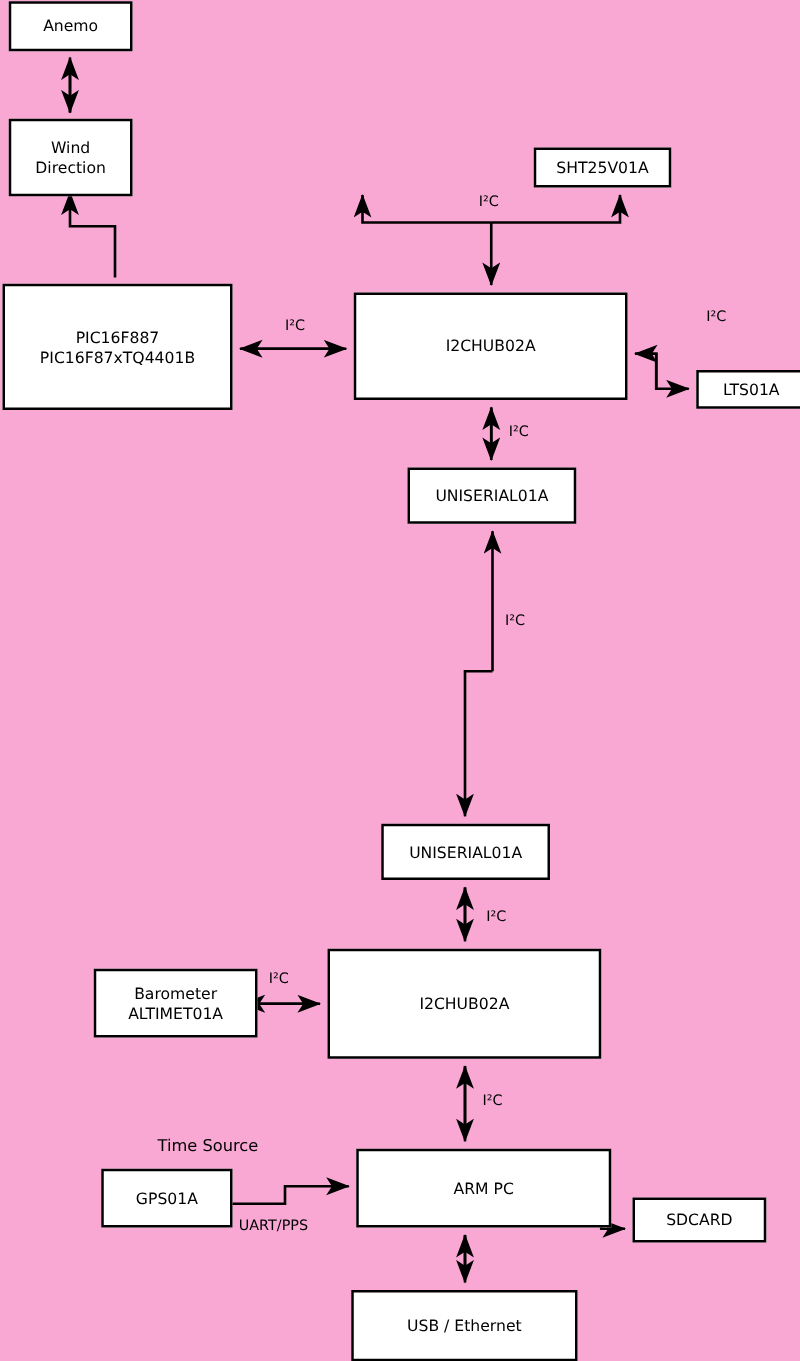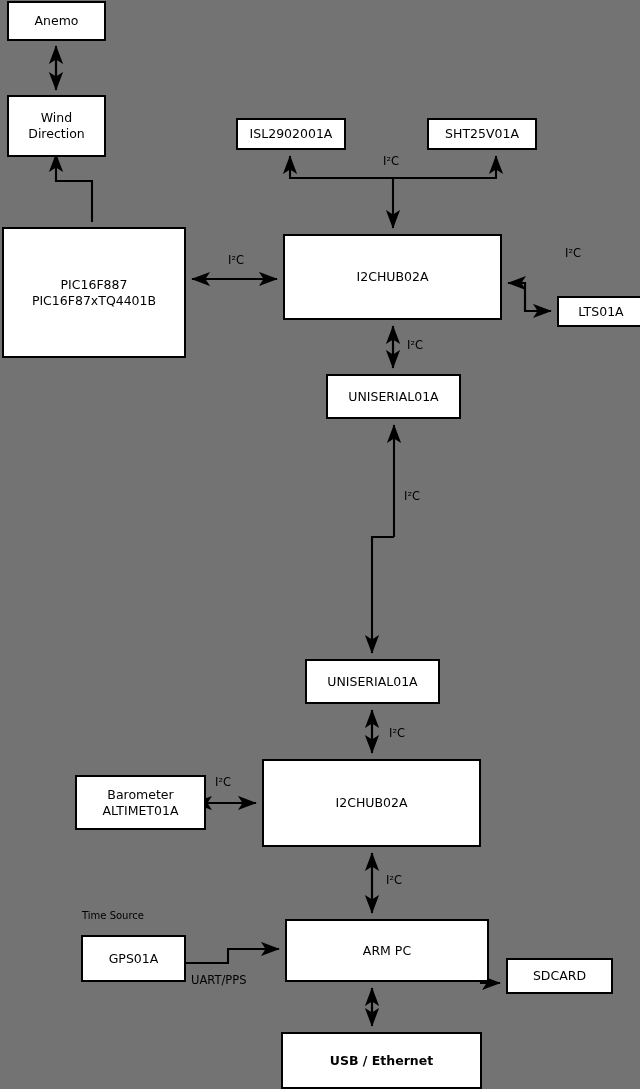--- a/index.html
+++ b/index.html
@@ -1,25 +1,25 @@
 <!DOCTYPE html>
 <html><head>
 <meta charset="utf-8">
 <title>Block Diagram</title>
 <style>
   html,body{margin:0;padding:0;background:#ffffff;}
   body{font-family:"DejaVu Sans","Liberation Sans",sans-serif;}
-  #diagram-root{position:relative;width:640px;height:1089px;background:#737373;overflow:hidden;}
+  #diagram-root{position:relative;width:640px;height:1089px;background:#f9a8d4;overflow:hidden;}
   svg#wires{position:absolute;left:0;top:0;width:640px;height:1089px;}
   .node{position:absolute;box-sizing:border-box;background:#ffffff;border:2px solid #000000;
         display:flex;align-items:center;justify-content:center;text-align:center;
         font-size:12.5px;color:#000;line-height:1.25;z-index:3;}
   .node span{display:block;white-space:pre-line;}
   .edge-label{position:absolute;font-size:11.5px;color:#000;z-index:4;white-space:nowrap;background:transparent;}
-  .free-label{position:absolute;font-size:10px;color:#000;z-index:4;white-space:nowrap;}
+  .free-label{position:absolute;font-size:13px;color:#000;z-index:4;white-space:nowrap;margin-left:44px;}
 </style>
 </head>
 <body>
 
 <div id="diagram-root">
 
   <svg id="wires" viewBox="0 0 640 1089" xmlns="http://www.w3.org/2000/svg">
     <defs>
       <marker id="ar" markerWidth="10" markerHeight="10" refX="8.6" refY="3.4" orient="auto" markerUnits="strokeWidth">
         <path d="M0,0 L9,3.4 L0,6.8 L2.2,3.4 z" fill="#000"></path>
@@ -67,26 +67,23 @@
     </g>
   </svg>
 
   <div class="node" style="left:7px;top:1px;width:99px;height:40px;">
     <span>Anemo</span>
   </div>
   <div class="node" style="left:7px;top:95px;width:99px;height:62px;">
     <span>Wind
 Direction</span>
   </div>
-  <div class="node" style="left:2px;top:227px;width:184px;height:131px;">
+  <div class="node" style="left:2px;top:227px;width:184px;height:101px;">
     <span>PIC16F887
 PIC16F87xTQ4401B</span>
-  </div>
-  <div class="node" style="left:236px;top:118px;width:110px;height:32px;">
-    <span>ISL2902001A</span>
   </div>
   <div class="node" style="left:427px;top:118px;width:110px;height:32px;">
     <span>SHT25V01A</span>
   </div>
   <div class="node" style="left:283px;top:234px;width:219px;height:86px;">
     <span>I2CHUB02A</span>
   </div>
   <div class="node" style="left:557px;top:296px;width:88px;height:31px;">
     <span>LTS01A</span>
   </div>
@@ -105,21 +102,21 @@
   </div>
   <div class="node" style="left:68px;top:935px;width:105px;height:47px;margin-left:13px;">
     <span>GPS01A</span>
   </div>
   <div class="node" style="left:285px;top:919px;width:204px;height:63px;">
     <span>ARM PC</span>
   </div>
   <div class="node" style="left:506px;top:958px;width:107px;height:36px;">
     <span>SDCARD</span>
   </div>
-  <div class="node" style="left:281px;top:1032px;width:201px;height:57px;font-weight:bold;">
+  <div class="node" style="left:281px;top:1032px;width:181px;height:57px;">
     <span>USB / Ethernet</span>
   </div>
 
   <div class="edge-label" style="left:228px;top:253px;">I²C</div>
   <div class="edge-label" style="left:383px;top:154px;">I²C</div>
   <div class="edge-label" style="left:565px;top:246px;">I²C</div>
   <div class="edge-label" style="left:407px;top:338px;">I²C</div>
   <div class="edge-label" style="left:404px;top:489px;">I²C</div>
   <div class="edge-label" style="left:389px;top:726px;">I²C</div>
   <div class="edge-label" style="left:215px;top:775px;">I²C</div>

